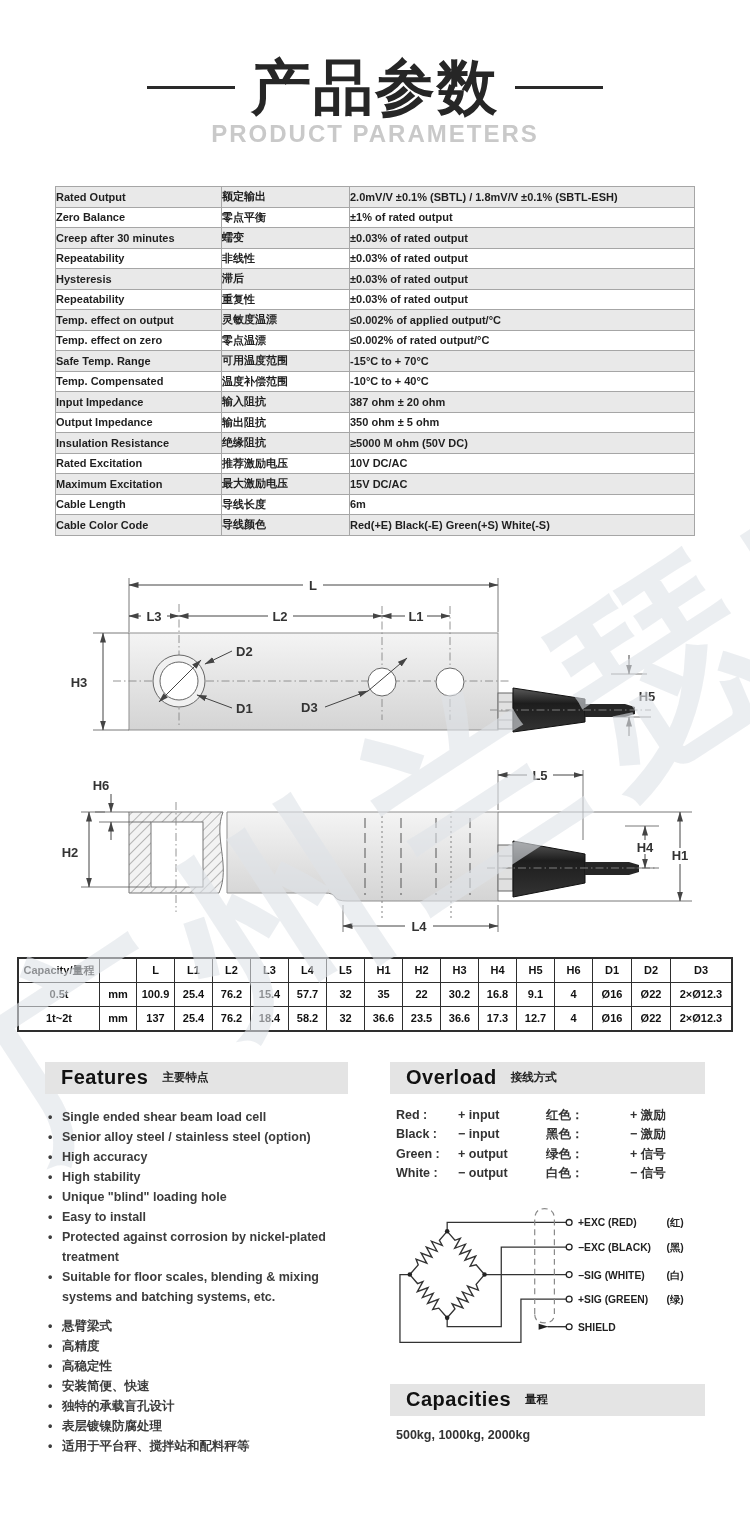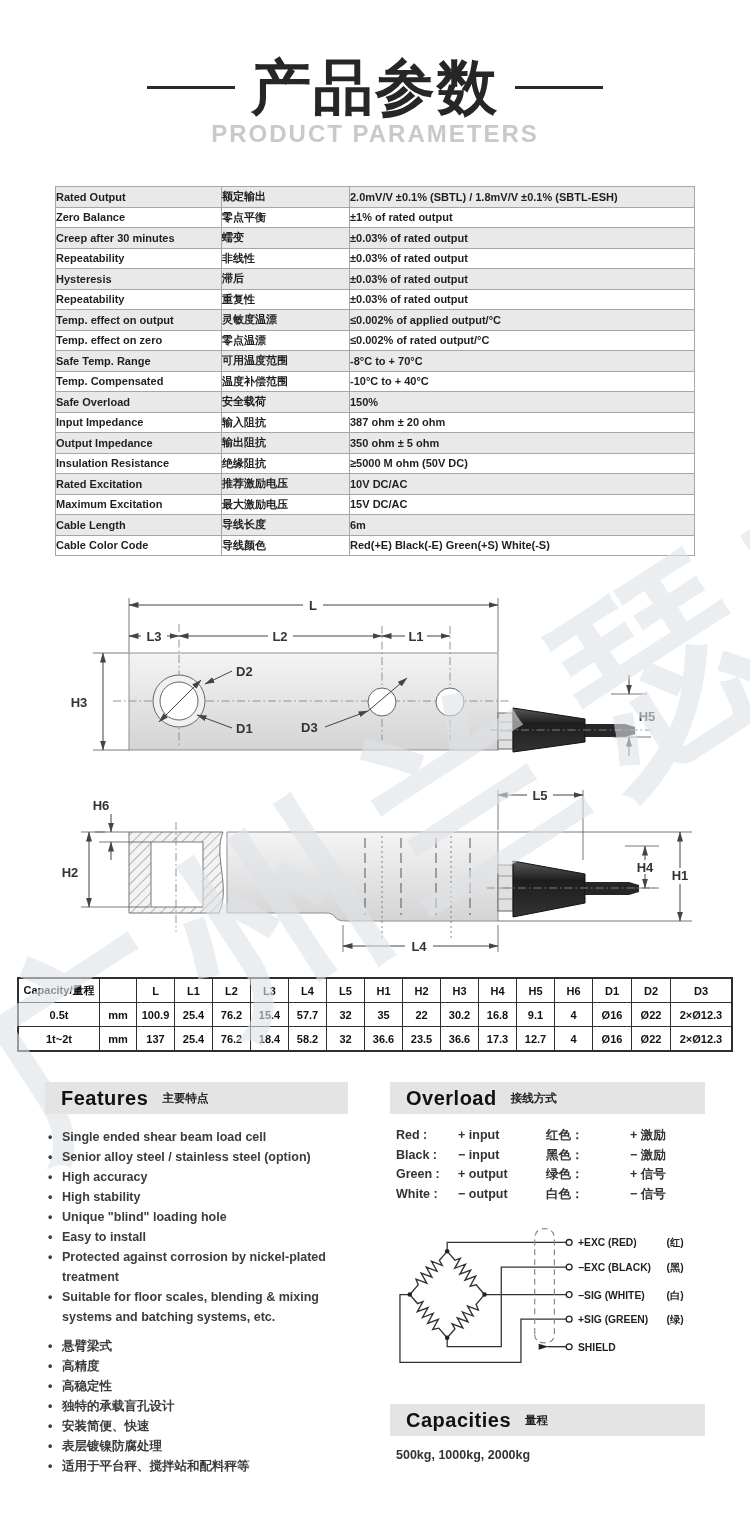--- a/index.html
+++ b/index.html
@@ -113,31 +113,26 @@
           <td class="c-val">≤0.002% of applied output/°C</td>
         </tr>
         <tr>
           <td class="c-en">Temp. effect on zero</td>
           <td class="c-zh">零点温漂</td>
           <td class="c-val">≤0.002% of rated output/°C</td>
         </tr>
         <tr>
           <td class="c-en">Safe Temp. Range</td>
           <td class="c-zh">可用温度范围</td>
-          <td class="c-val">-8°C to + 70°C</td>
+          <td class="c-val">-15°C to + 70°C</td>
         </tr>
         <tr>
           <td class="c-en">Temp. Compensated</td>
           <td class="c-zh">温度补偿范围</td>
           <td class="c-val">-10°C to + 40°C</td>
-        </tr>
-        <tr>
-          <td class="c-en">Safe Overload</td>
-          <td class="c-zh">安全载荷</td>
-          <td class="c-val">150%</td>
         </tr>
         <tr>
           <td class="c-en">Input Impedance</td>
           <td class="c-zh">输入阻抗</td>
           <td class="c-val">387 ohm ± 20 ohm</td>
         </tr>
         <tr>
           <td class="c-en">Output Impedance</td>
           <td class="c-zh">输出阻抗</td>
           <td class="c-val">350 ohm ± 5 ohm</td>
@@ -397,22 +392,22 @@
           <li>High stability</li>
           <li>Unique "blind" loading hole</li>
           <li>Easy to install</li>
           <li>Protected against corrosion by nickel-plated treatment</li>
           <li>Suitable for floor scales, blending &amp; mixing systems and batching systems, etc.</li>
         </ul>
       <ul class="feat zh">
           <li>悬臂梁式</li>
           <li>高精度</li>
           <li>高稳定性</li>
+          <li>安装简便、快速</li>
           <li>独特的承载盲孔设计</li>
-          <li>安装简便、快速</li>
           <li>表层镀镍防腐处理</li>
           <li>适用于平台秤、搅拌站和配料秤等</li>
         </ul>
     </div>
 
     <div class="colR">
       <div class="secbar">
         <span class="t">Overload</span>
         <span class="s">接线方式</span>
       </div>

